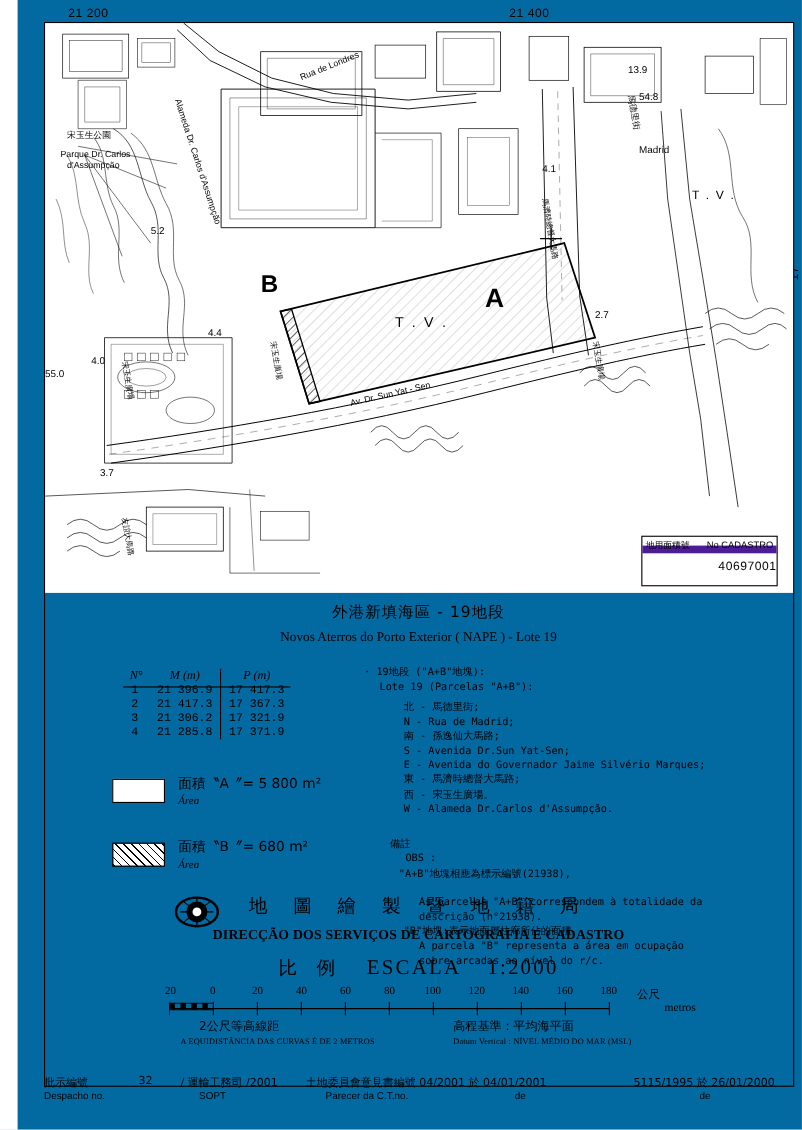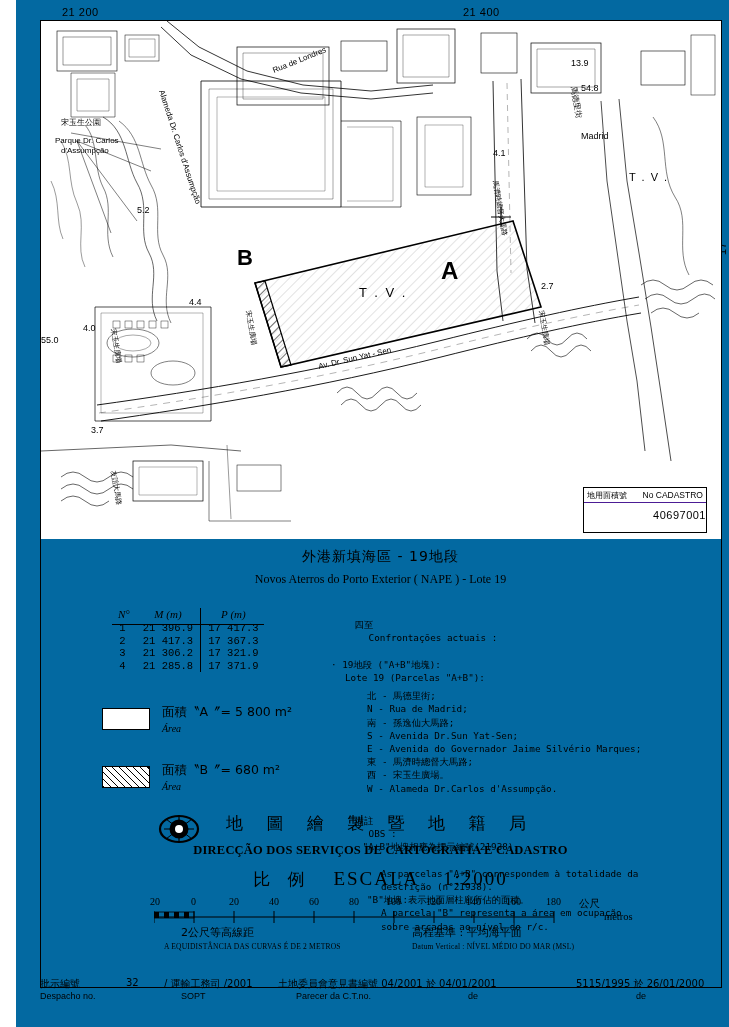--- a/index.html
+++ b/index.html
@@ -13,21 +13,21 @@
   .coord-right{position:absolute;font-size:11px;letter-spacing:.5px;transform:rotate(-90deg);transform-origin:left top;}
   #coord-17400{left:700px;top:255px;}
 
   
   .map-frame{position:absolute;left:24px;top:20px;width:682px;height:968px;border:1.6px solid #000;box-sizing:border-box;}
   .map-area{position:absolute;left:25px;top:21px;width:680px;height:518px;overflow:hidden;background:#fff;}
   .map-svg{position:absolute;left:0;top:0;}
 
   
   .cadastro-box{position:absolute;left:567px;top:487px;width:124px;height:46px;border:1px solid #000;background:#fff;box-sizing:border-box;}
-  .cadastro-head{position:absolute;left:0;top:0;width:100%;height:15px;border-bottom:1px solid #4c1d95;box-sizing:border-box;}
+  .cadastro-head{position:absolute;left:0;top:0;width:100%;height:15px;border-bottom:7px solid #4c1d95;box-sizing:border-box;}
   .cad-cn{position:absolute;left:3px;top:1.5px;font-size:8px;font-family:"DejaVu Sans",sans-serif;}
   .cad-pt{position:absolute;right:3px;top:2px;font-size:8.5px;}
   .cad-num{position:absolute;left:0;top:21px;width:100%;text-align:right;font-size:11px;letter-spacing:.5px;}
 
   
   .title-cn{position:absolute;left:0;top:548px;width:729px;text-align:center;font-size:14px;font-family:"DejaVu Sans",sans-serif;letter-spacing:1px;}
   .title-pt{position:absolute;left:0;top:572px;width:729px;text-align:center;font-size:12px;font-family:"Liberation Serif",serif;}
 
   
   .coord-table{position:absolute;left:96px;top:608px;font-family:"Liberation Mono",monospace;font-size:10.5px;}
@@ -287,24 +287,20 @@
       <div class="leg-sub">Área</div>
     </div>
     <div class="legend-row" style="margin-top:18px">
       <div class="leg-box hatch"></div>
       <div class="leg-txt">面積〝B〞=    680 m²</div>
       <div class="leg-sub">Área</div>
     </div>
   </div>
 
   <div class="confront">
-    <div class="cf-line">
-      <span>四至</span>
-      <span style="padding-left:14px">Confrontações actuais :</span>
-    </div>
     <div class="cf-line cf-indent1">· <span>19地段 ("A+B"地塊):</span></div>
     <div class="cf-line cf-indent2">Lote 19 (Parcelas "A+B"):</div>
     <div style="height:5px"></div>
     <div class="cf-line cf-indent3">北 - 馬德里街;</div>
     <div class="cf-line cf-indent3">N - Rua de Madrid;</div>
     <div class="cf-line cf-indent3">南 - 孫逸仙大馬路;</div>
     <div class="cf-line cf-indent3">S - Avenida Dr.Sun Yat-Sen;</div>
     <div class="cf-line cf-indent3">E - Avenida do Governador Jaime Silvério Marques;</div>
     <div class="cf-line cf-indent3">東 - 馬濟時總督大馬路;</div>
     <div class="cf-line cf-indent3">西 - 宋玉生廣場。</div>

